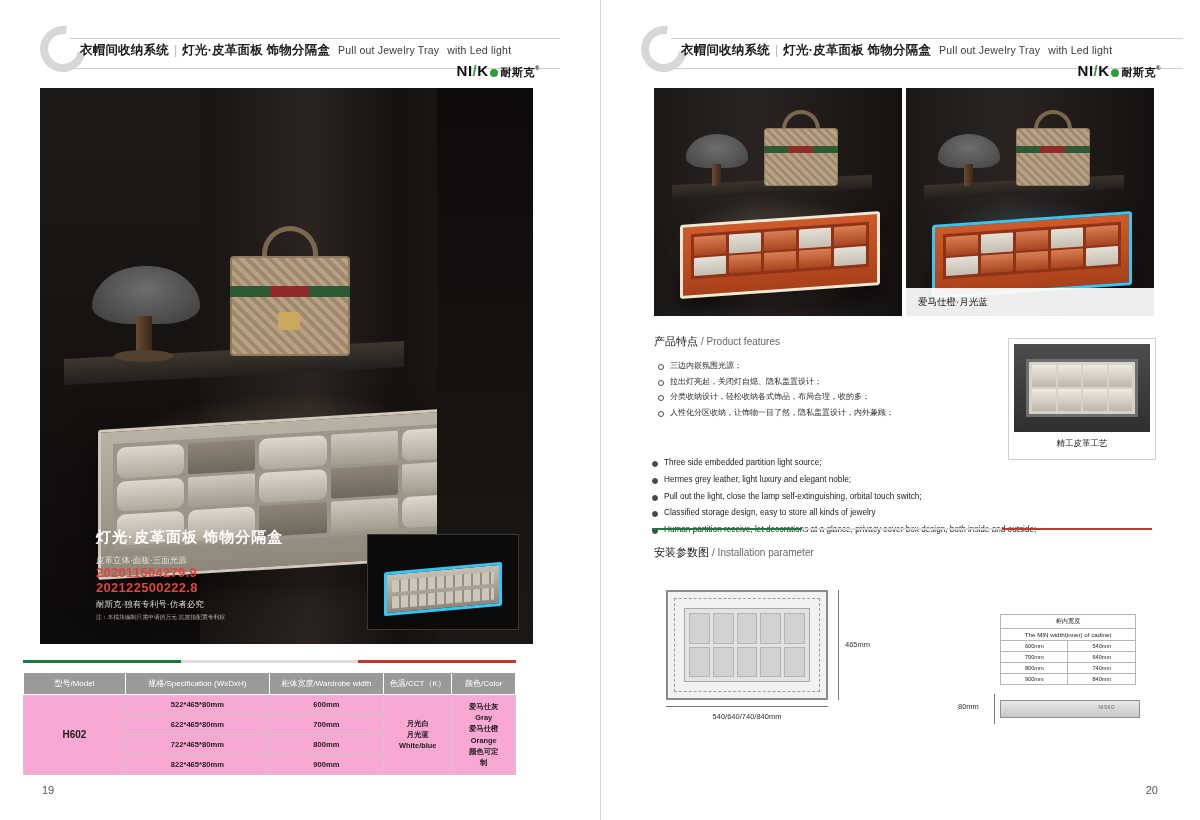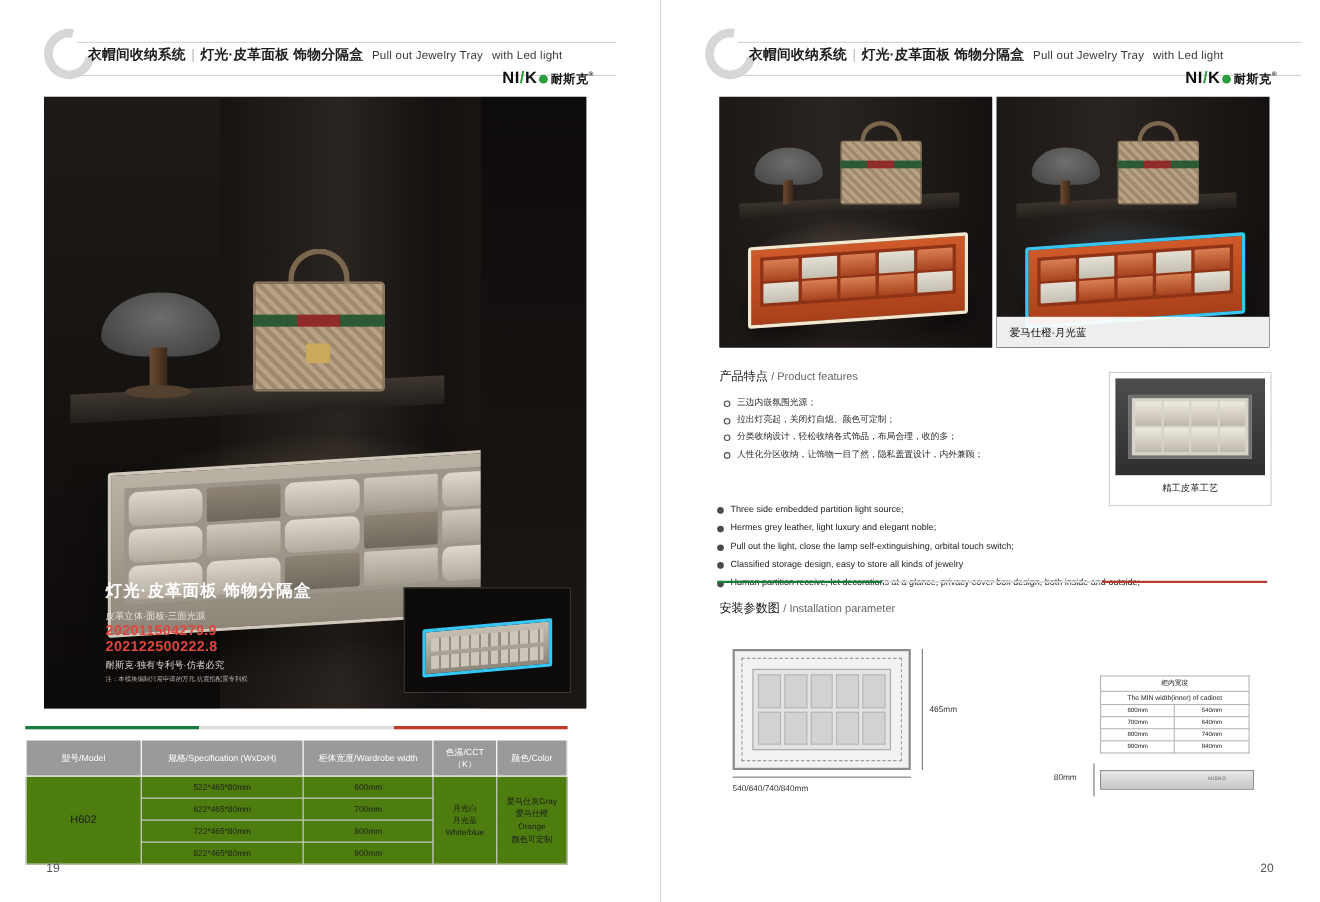--- a/index.html
+++ b/index.html
@@ -260,24 +260,25 @@
     background: #9a9a9a;
     color: #fff;
     font-weight: normal;
     font-size: 8px;
     padding: 5px 3px;
     border: 1px solid #ffffff;
     text-align: center;
   }
   table.spec td {
     border: 1px solid #c9c9c9;
-    padding: 5px 4px;
+    padding: 5px 15px;
     text-align: center;
     height: 17px;
-    background: #4d7c0f;
+    background: #f9a8d4;
+    font-weight: bold;
   }
   table.spec td.model { font-size: 10px; }
   table.spec td.cct { line-height: 1.5; font-size: 7.4px; }
   table.spec td.color { line-height: 1.5; font-size: 7.4px; }
 
   .page-num {
     position: absolute;
     bottom: 24px;
     font-size: 11px;
     color: #555;
@@ -444,20 +445,21 @@
     background: #e3e3e3;
     border: 1px solid #a8a8a8;
     display: flex; gap: 3px; padding: 4px;
   }
   .draw-front .g { flex: 1; display: flex; flex-direction: column; gap: 3px; }
   .draw-front .q { flex: 1; background: #d2d2d2; border: 1px solid #b5b5b5; }
   .dim-h {
     position: absolute;
     left: 666px; top: 712px;
     width: 162px;
+    text-align: center;
     font-size: 7.5px; color: #333;
   }
   .dim-v {
     position: absolute;
     left: 845px; top: 640px;
     font-size: 7.5px; color: #333;
   }
   .dim-line-v {
     position: absolute;
     left: 838px; top: 590px;
@@ -722,21 +724,21 @@
     <div class="photo-cap">爱马仕橙·月光蓝</div>
   </div>
 
   <div class="sec-title" style="left:654px; top:334px;">
     <span>产品特点</span>
     <span class="en">/ Product features</span>
   </div>
 
   <div class="feat-cn">
     <div class="feat-li">三边内嵌氛围光源；</div>
-    <div class="feat-li">拉出灯亮起，关闭灯自熄、颜色可定制；</div>
+    <div class="feat-li">拉出灯亮起，关闭灯自熄、隐私盖置设计；</div>
     <div class="feat-li">分类收纳设计，轻松收纳各式饰品，布局合理，收的多；</div>
     <div class="feat-li">人性化分区收纳，让饰物一目了然，隐私盖置设计，内外兼顾；</div>
   </div>
 
   <div class="feat-en">
     <div class="feat-li">Three side embedded partition light source;</div>
     <div class="feat-li">Hermes grey leather, light luxury and elegant noble;</div>
     <div class="feat-li">Pull out the light, close the lamp self-extinguishing, orbital touch switch;</div>
     <div class="feat-li">Classified storage design, easy to store all kinds of jewelry</div>
     <div class="feat-li">Human partition receive, let decorations at a glance, privacy cover box design, both inside and outside;</div>

